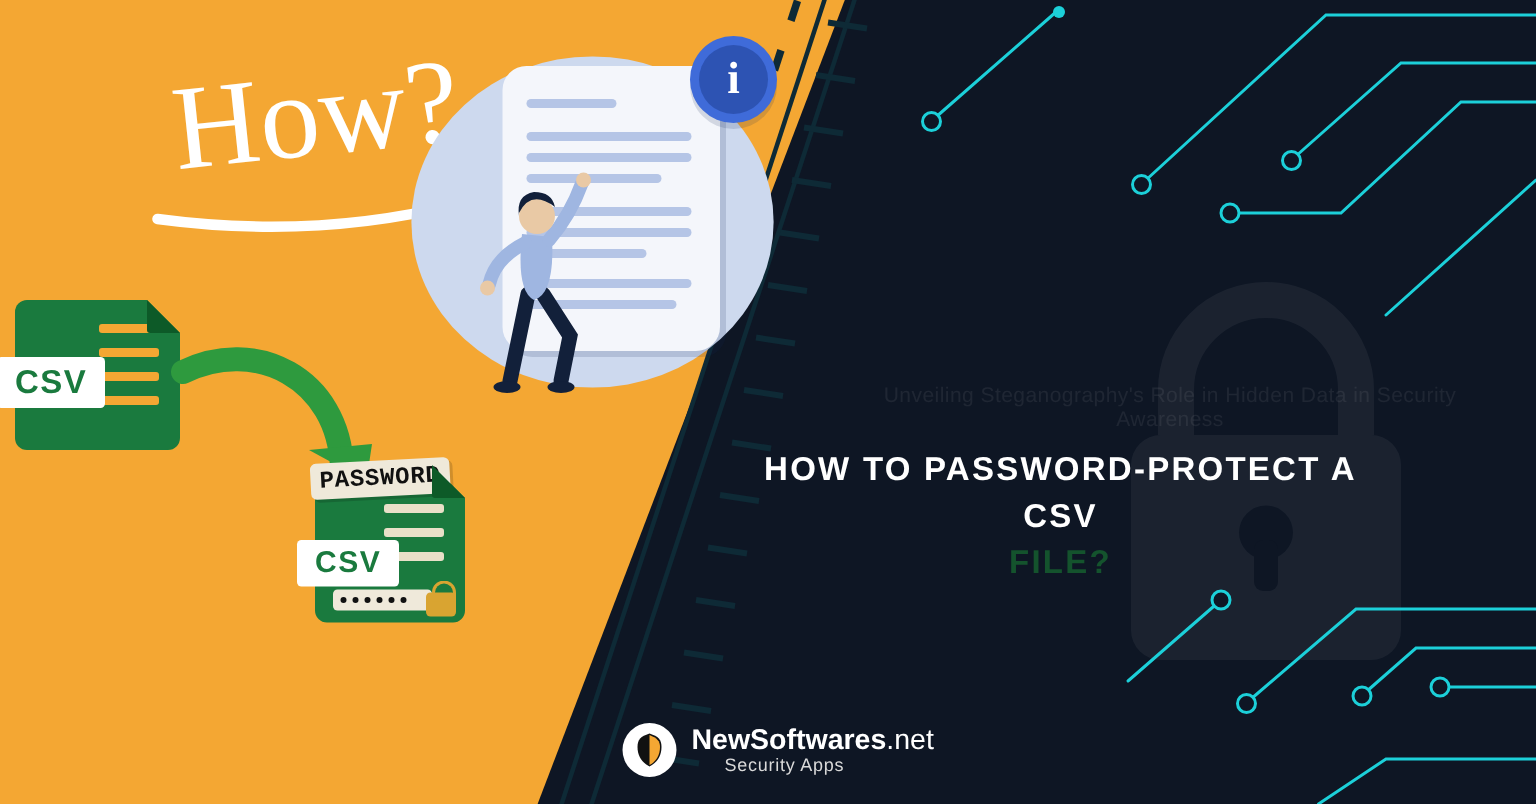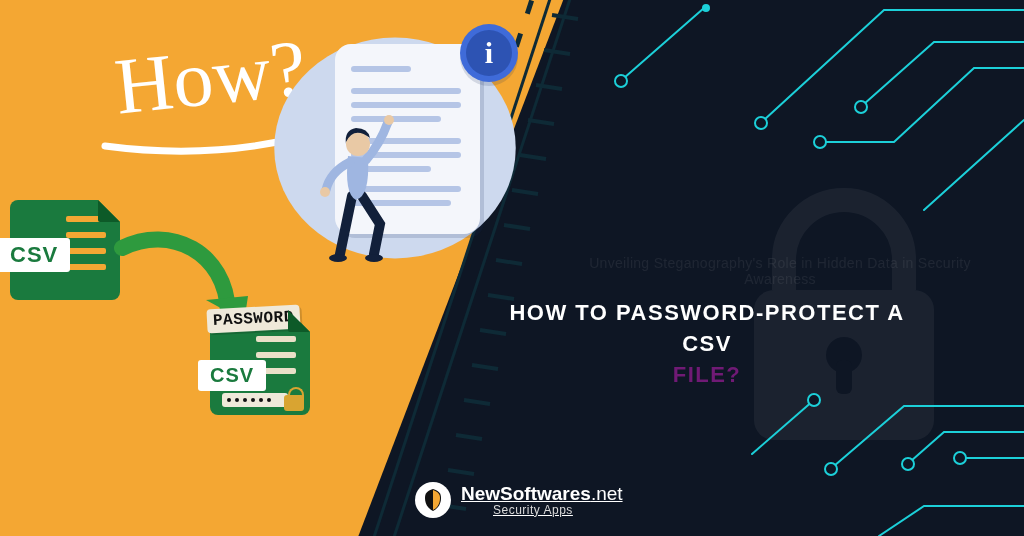--- a/index.html
+++ b/index.html
@@ -200,21 +200,21 @@
     position:absolute;
     top:298px; left:492px;
     width:430px;
     text-align:center;
     color:#fff;
     font-weight:800;
     letter-spacing:1.5px;
     font-size:22px;
     line-height:1.4;
   }
-  .title .accent{ color:#701a75; }
+  .title .accent{ color:#14532d; }
 
   
   .ghost-text{
     position:absolute;
     top:255px;
     left:560px;
     width:440px;
     text-align:center;
     font-size:14px;
     color:rgba(255,255,255,.07);
@@ -240,24 +240,24 @@
     display:flex;
     align-items:center;
     gap:10px;
     color:#fff;
   }
   .brand-logo{
     width:36px;height:36px;border-radius:50%;
     background:#fff;
     display:flex;align-items:center;justify-content:center;
   }
-  .brand-text{line-height:1.05;text-decoration:underline;}
+  .brand-text{line-height:1.05;}
   .brand-name{font-size:19px;font-weight:400;}
   .brand-name b{font-weight:700;}
-  .brand-sub{font-size:12px;letter-spacing:.5px;color:#d9d9d9;margin-left:32px;}
+  .brand-sub{font-size:12px;letter-spacing:.5px;color:#d9d9d9;margin-left:22px;}
 </style>
 </head>
 <body>
 
 <div class="canvas">
 
   <div class="right-panel"></div>
 
   <svg class="ladder" viewBox="0 0 1024 620">
     <g stroke="#0e2a36" stroke-width="3" fill="none">

